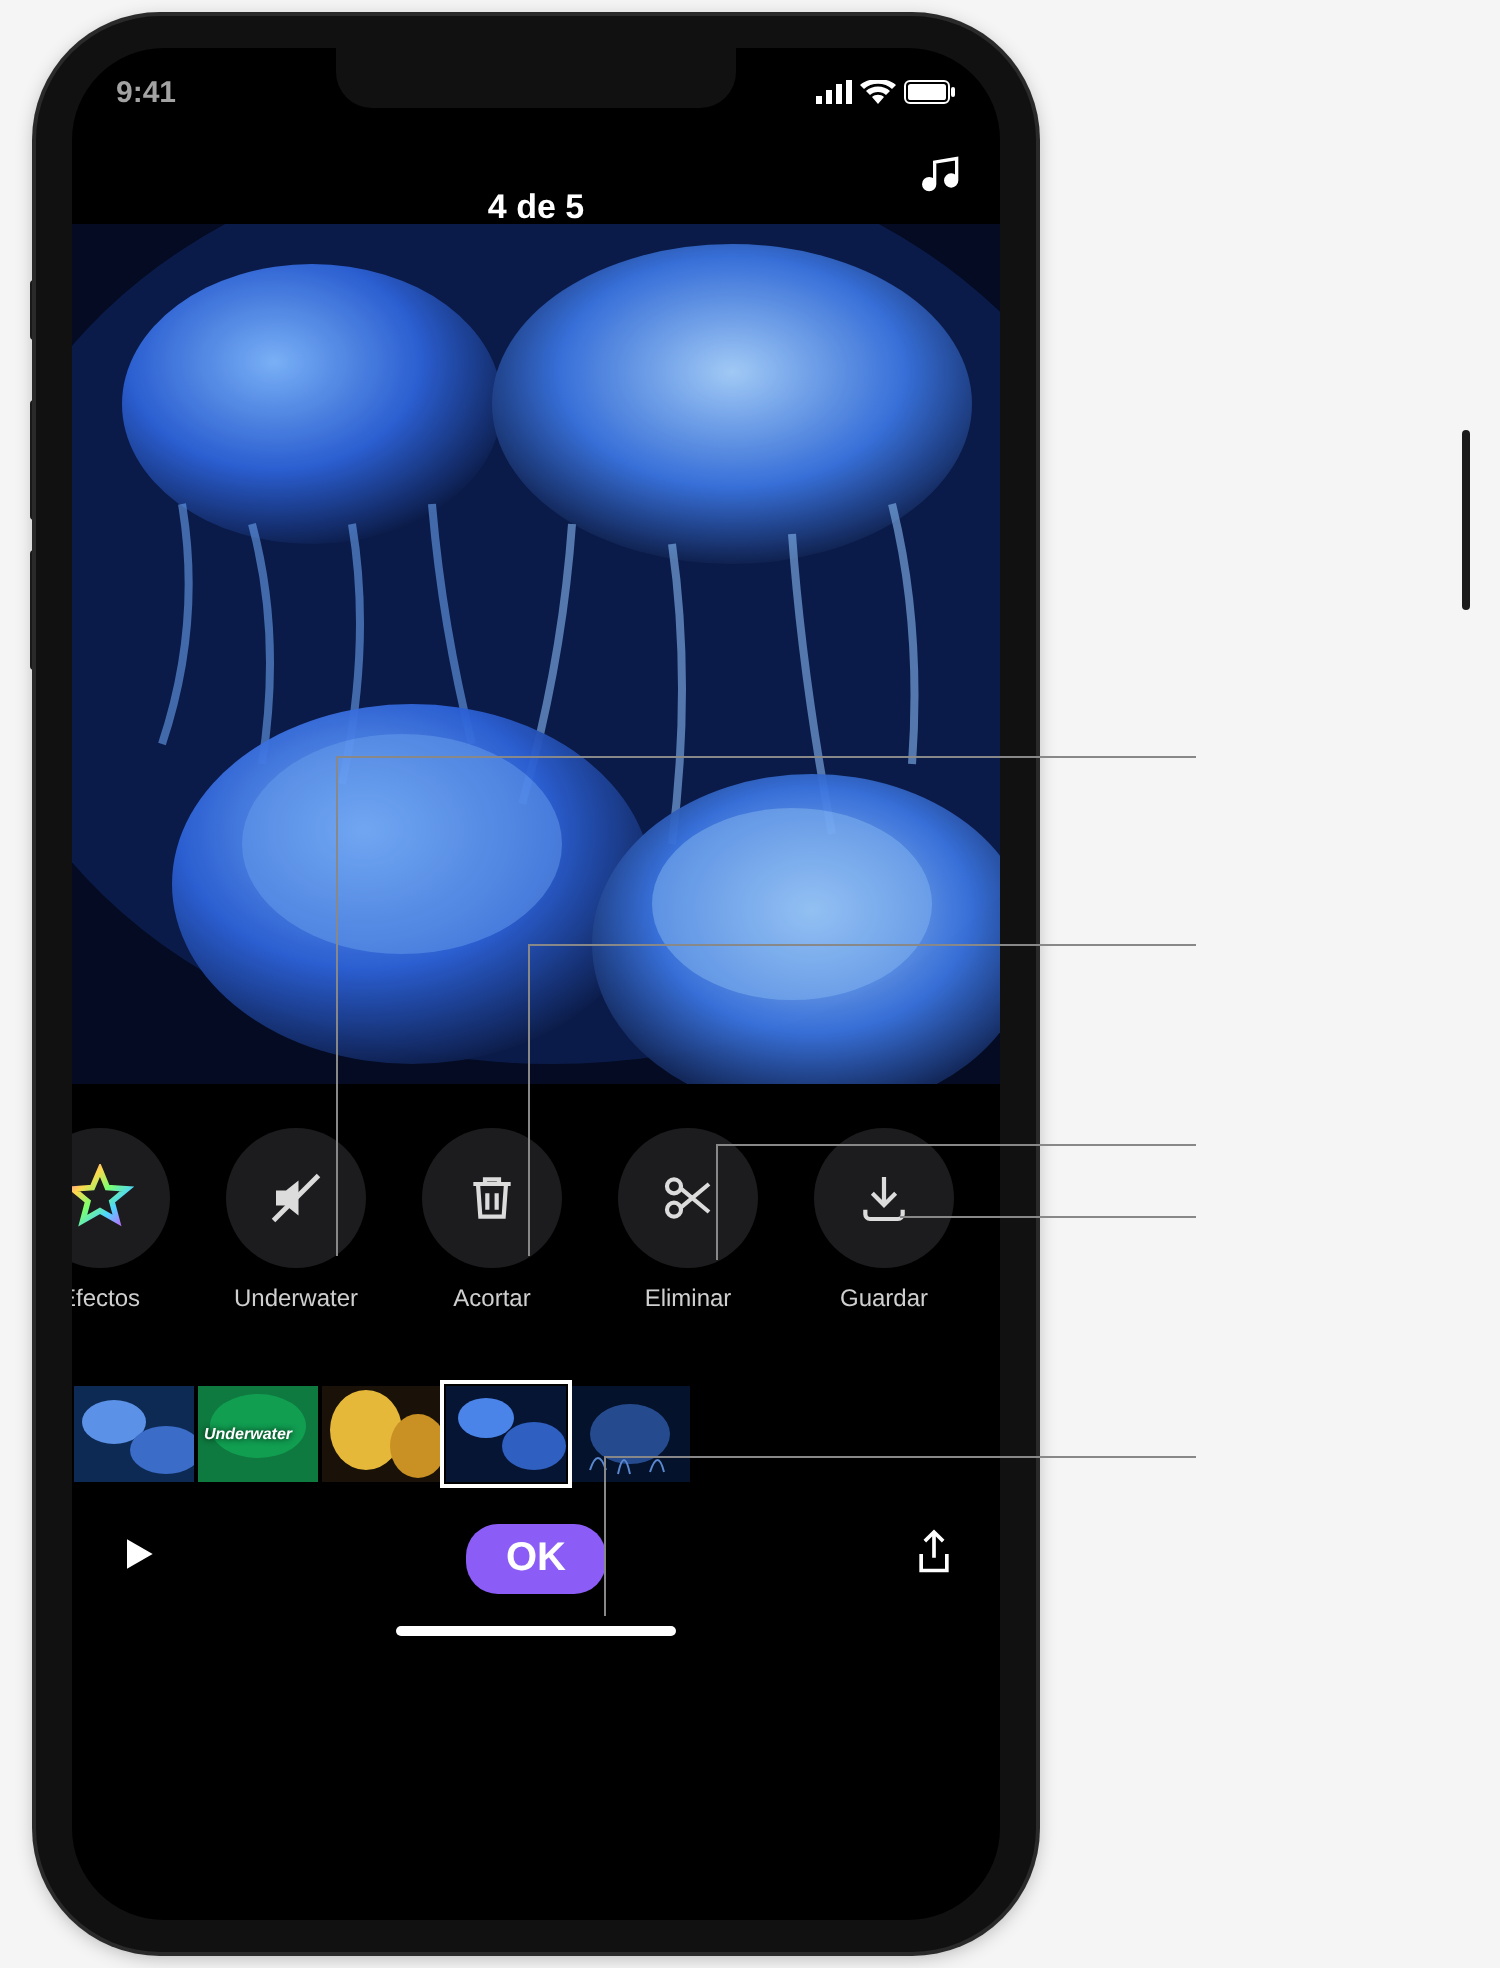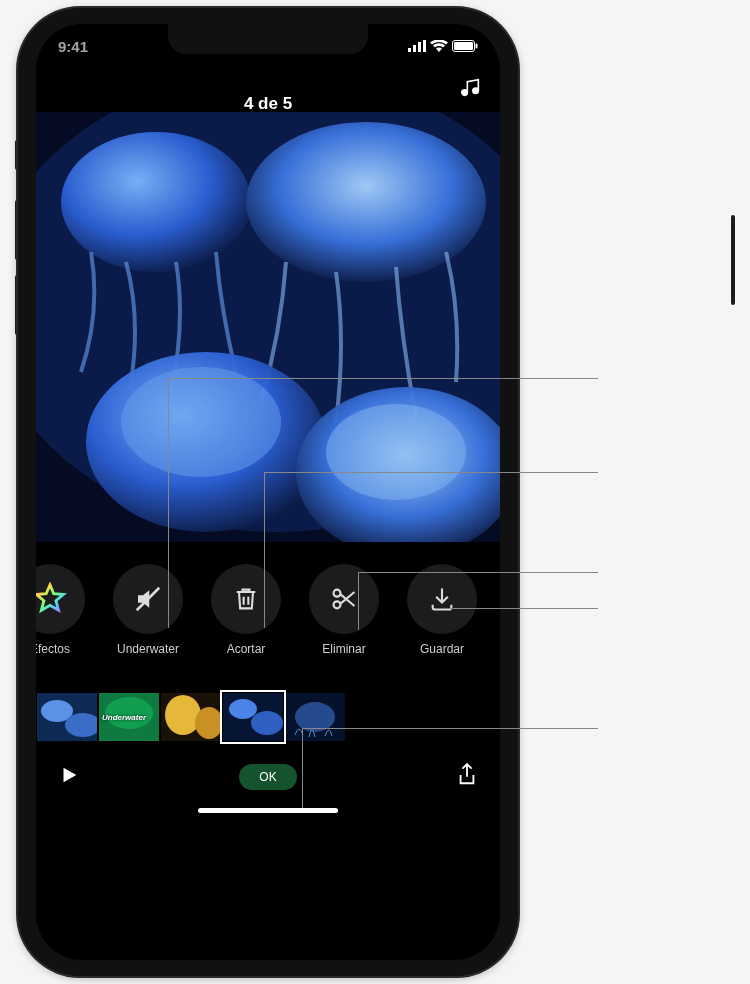--- a/index.html
+++ b/index.html
@@ -143,24 +143,24 @@
     text-shadow: 0 0 3px rgba(0,0,0,0.9);
   }
 
   .bottom-bar {
     display: flex;
     align-items: center;
     justify-content: space-between;
     padding: 8px 22px 4px 22px;
   }
   .ok-pill {
-    background: #14532d;
+    background: #8b5cf6;
     color: #fff;
-    font-size: 12px;
-    font-weight: 400;
+    font-size: 20px;
+    font-weight: 700;
     padding: 6px 20px;
     border-radius: 16px;
   }
   .home-indicator {
     width: 140px;
     height: 5px;
     background: #fff;
     border-radius: 3px;
     margin: 12px auto 0 auto;
   }

